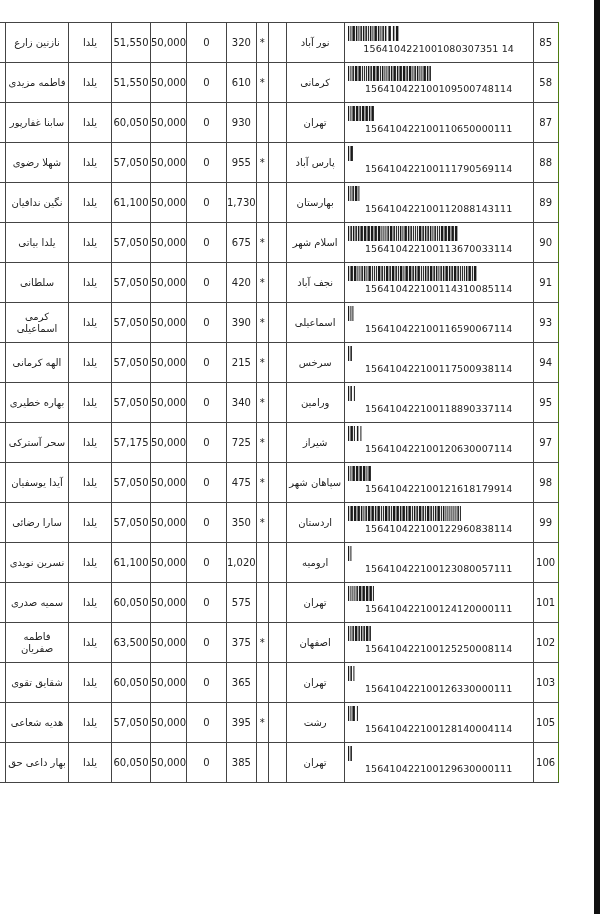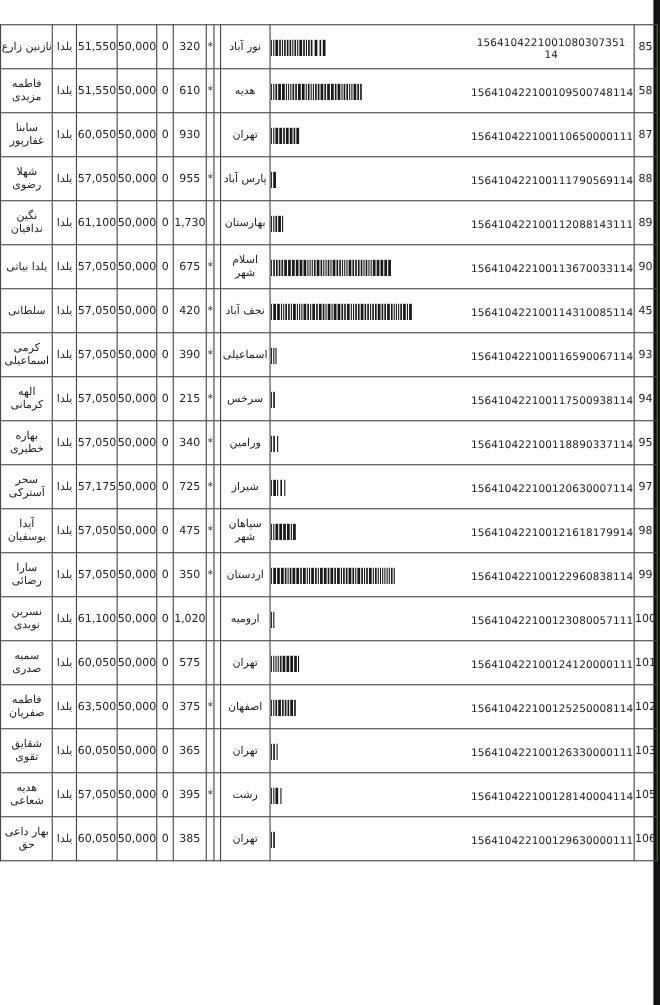--- a/index.html
+++ b/index.html
@@ -20,21 +20,21 @@
     }
     table.sheet td {
       border: 1px solid #444444;
       height: 39px; padding: 0; text-align: center; vertical-align: middle;
       font-size: 10px; color: #222222; overflow: hidden;
     }
     table.sheet td.num { font-family: "DejaVu Sans", sans-serif; font-size: 10px; }
     table.sheet td.fa { direction: rtl; font-size: 10px; line-height: 12px; }
     table.sheet td.rownum { border-right: 1px solid #4d7c0f; font-size: 10px; }
     td.star { font-size: 9px; }
-    .bc-wrap { display: flex; flex-direction: row; align-items: center; justify-content: flex-start; height: 37px; padding-top: 2px; box-sizing: border-box; }
+    .bc-wrap { display: flex; flex-direction: column; align-items: center; justify-content: flex-start; height: 37px; padding-top: 2px; box-sizing: border-box; }
     .barcode { width: 182px; height: 15px; display: block; }
     .bc-text { font-size: 9.5px; letter-spacing: 0.1px; margin-top: 2px; color: #222; }
   </style>
 </head>
 <body>
 
 <div class="right-bar"></div>
 
 <table class="sheet">
   <colgroup>
@@ -94,21 +94,21 @@
       <tr>
     <td></td>
     <td class="fa">فاطمه مزیدی</td>
     <td class="fa">یلدا</td>
     <td class="num">51,550</td>
     <td class="num">50,000</td>
     <td class="num">0</td>
     <td class="num">610</td>
     <td class="star">*</td>
     <td></td>
-    <td class="fa">هدیه</td>
+    <td class="fa">کرمانی</td>
     <td>
       <div class="bc-wrap">
         <svg class="barcode" viewBox="0 0 182 15" preserveAspectRatio="none">
               <rect x="0.0" y="0" width="1.2" height="15" fill="#1a1a1a"></rect>
               <rect x="2.4" y="0" width="1" height="15" fill="#1a1a1a"></rect>
               <rect x="4.4" y="0" width="1.5" height="15" fill="#1a1a1a"></rect>
               <rect x="6.9" y="0" width="2.5" height="15" fill="#1a1a1a"></rect>
               <rect x="10.4" y="0" width="2.5" height="15" fill="#1a1a1a"></rect>
               <rect x="13.9" y="0" width="1" height="15" fill="#1a1a1a"></rect>
               <rect x="15.9" y="0" width="1" height="15" fill="#1a1a1a"></rect>
@@ -340,21 +340,21 @@
               <rect x="113.9" y="0" width="1" height="15" fill="#1a1a1a"></rect>
               <rect x="115.9" y="0" width="1" height="15" fill="#1a1a1a"></rect>
               <rect x="117.9" y="0" width="1.5" height="15" fill="#1a1a1a"></rect>
               <rect x="120.4" y="0" width="2.5" height="15" fill="#1a1a1a"></rect>
               <rect x="123.9" y="0" width="1" height="15" fill="#1a1a1a"></rect>
               <rect x="125.9" y="0" width="2.5" height="15" fill="#1a1a1a"></rect>
             </svg>
         <div class="bc-text">156410422100114310085114</div>
       </div>
     </td>
-    <td class="rownum">45</td>
+    <td class="rownum">91</td>
       </tr>
       <tr>
     <td></td>
     <td class="fa">کرمی اسماعیلی</td>
     <td class="fa">یلدا</td>
     <td class="num">57,050</td>
     <td class="num">50,000</td>
     <td class="num">0</td>
     <td class="num">390</td>
     <td class="star">*</td>

